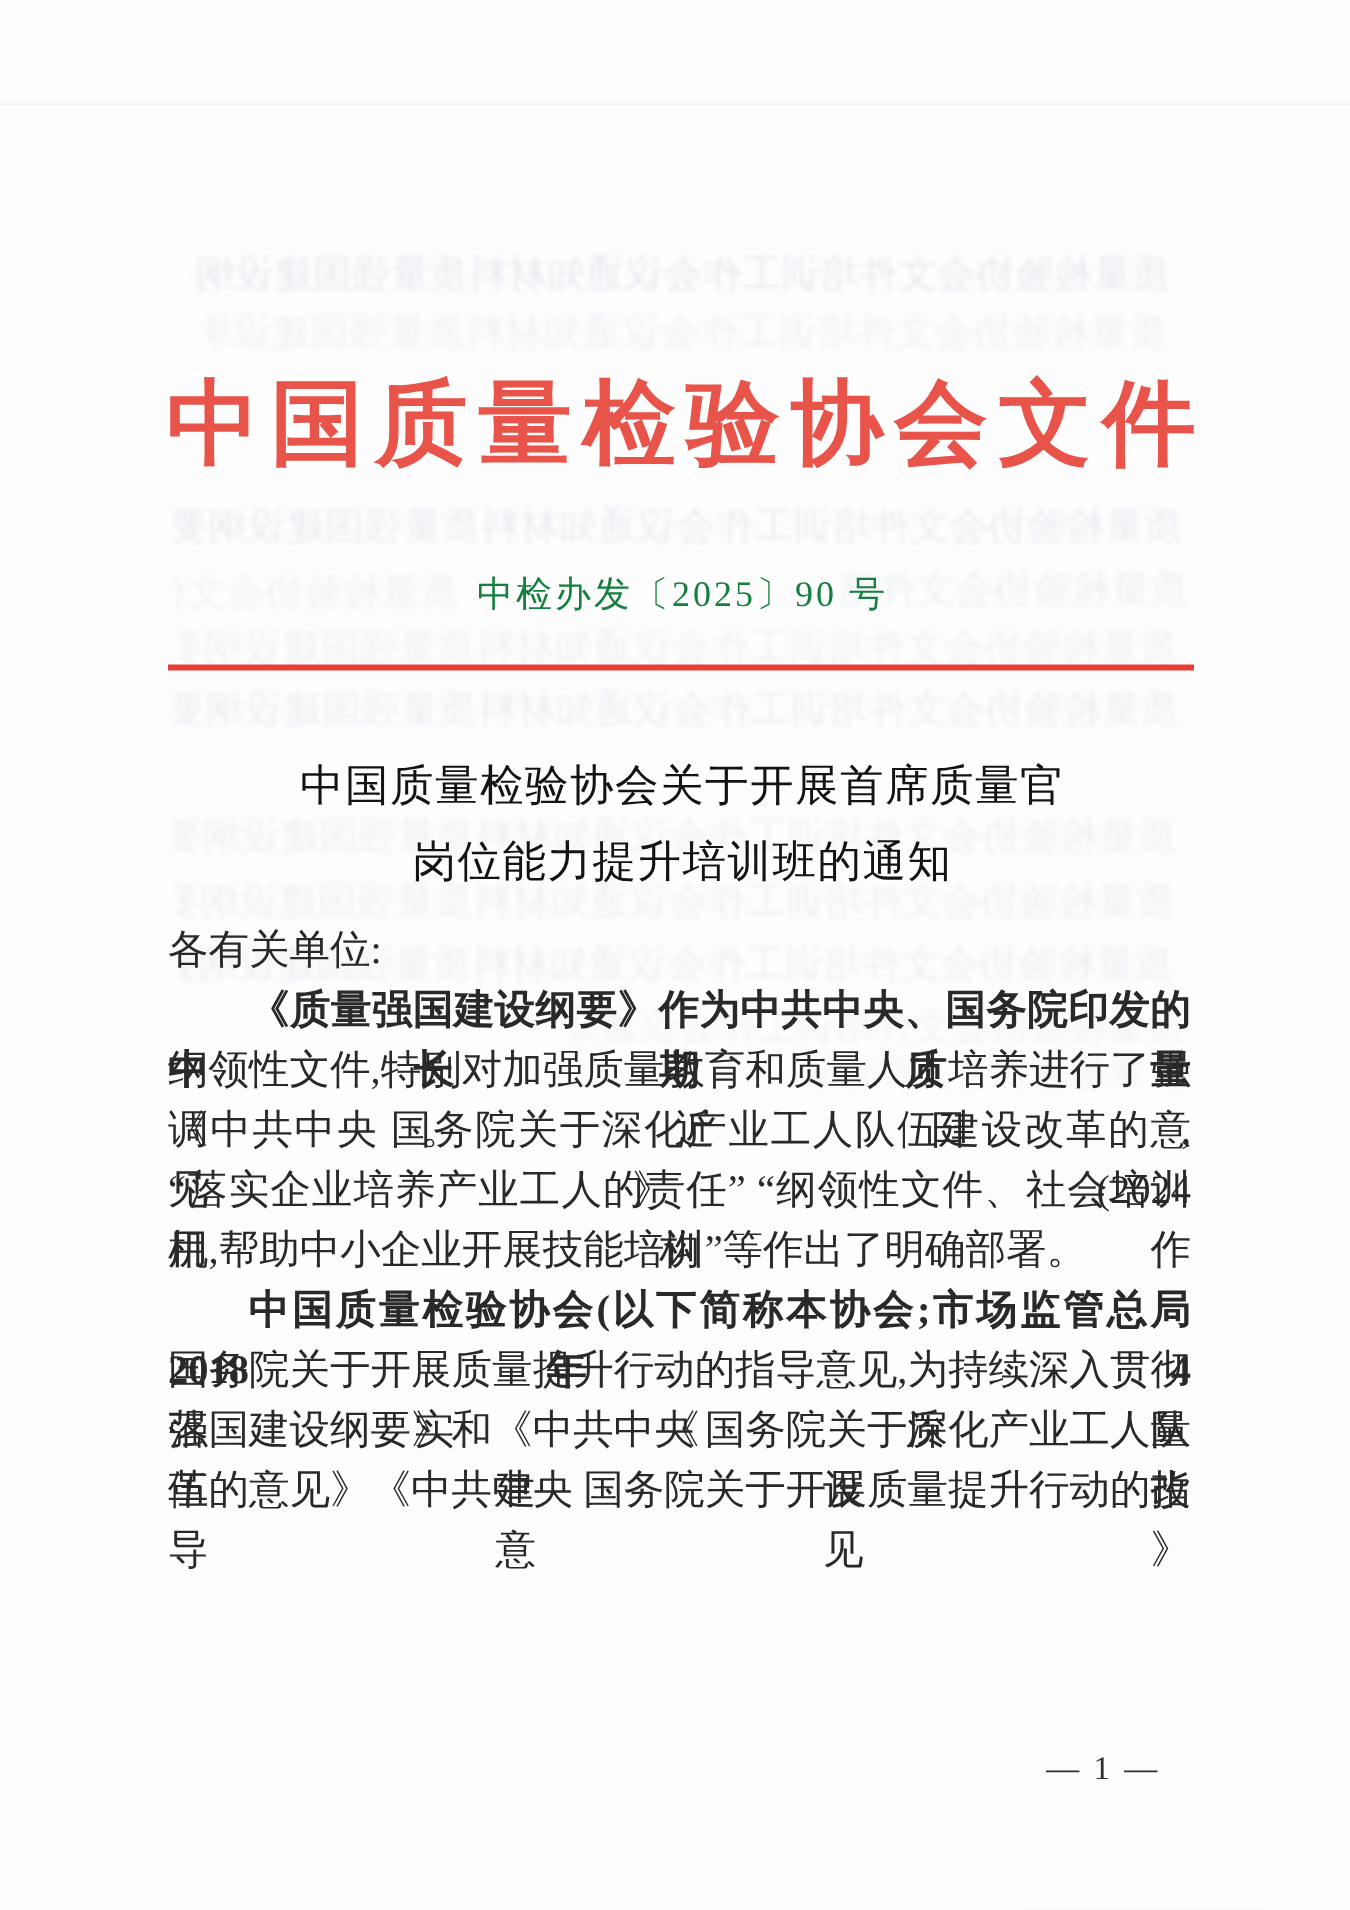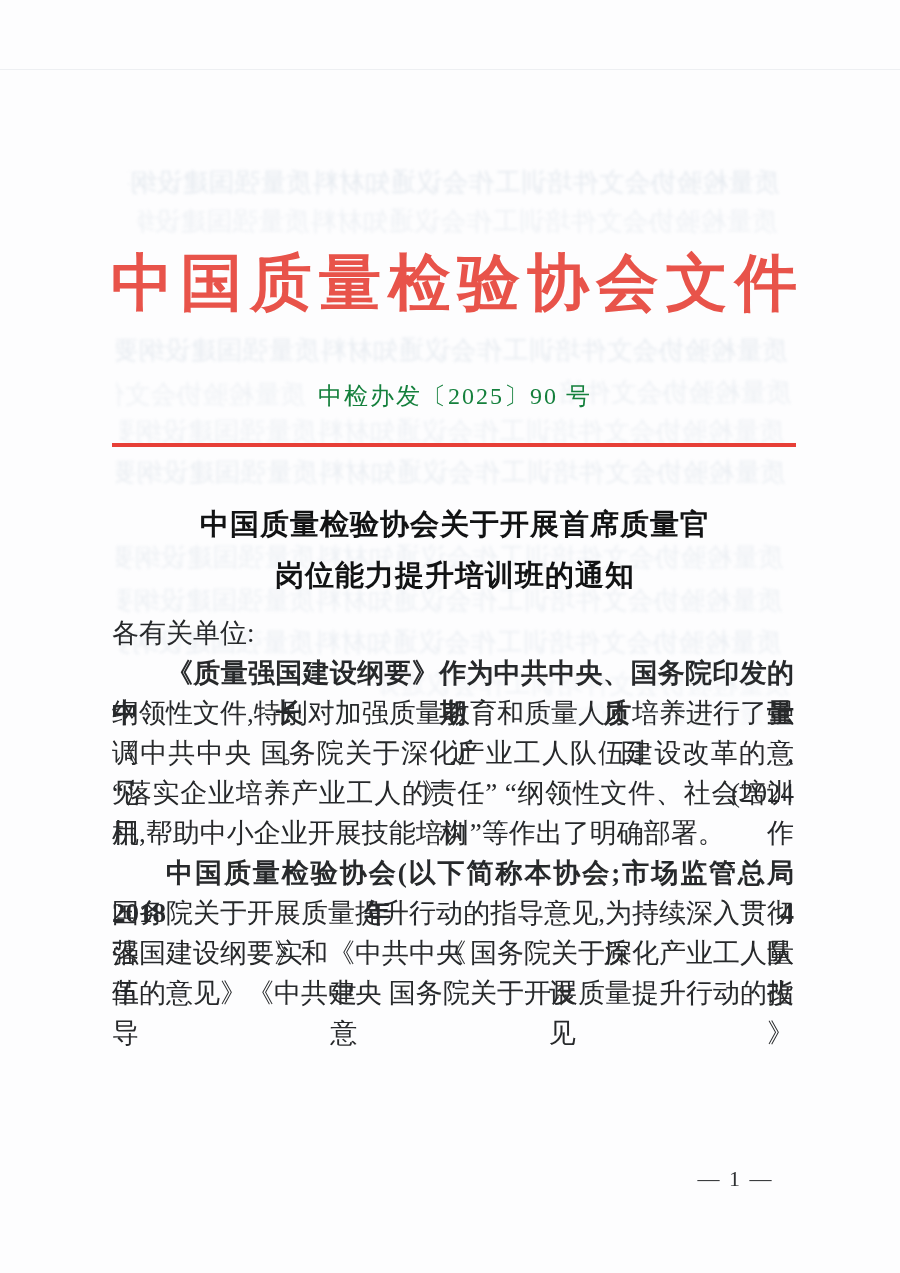--- a/index.html
+++ b/index.html
@@ -51,21 +51,21 @@
   
   .red-rule {
     position: absolute; left: 112px; top: 443px;
     width: 684px; height: 4px;
   }
   
   .doc-title {
     position: absolute; left: 113px; top: 499px;
     width: 684px;
     text-align: center;
-    font-size: 29px; font-weight: bold;
+    font-size: 29px; font-weight: normal;
     color: #121314;
     line-height: 51px;
     letter-spacing: 1px;
   }
   
   .body-text {
     position: absolute; left: 112px; top: 613px;
     width: 682px;
     font-size: 27px; color: #27292b;
   }

